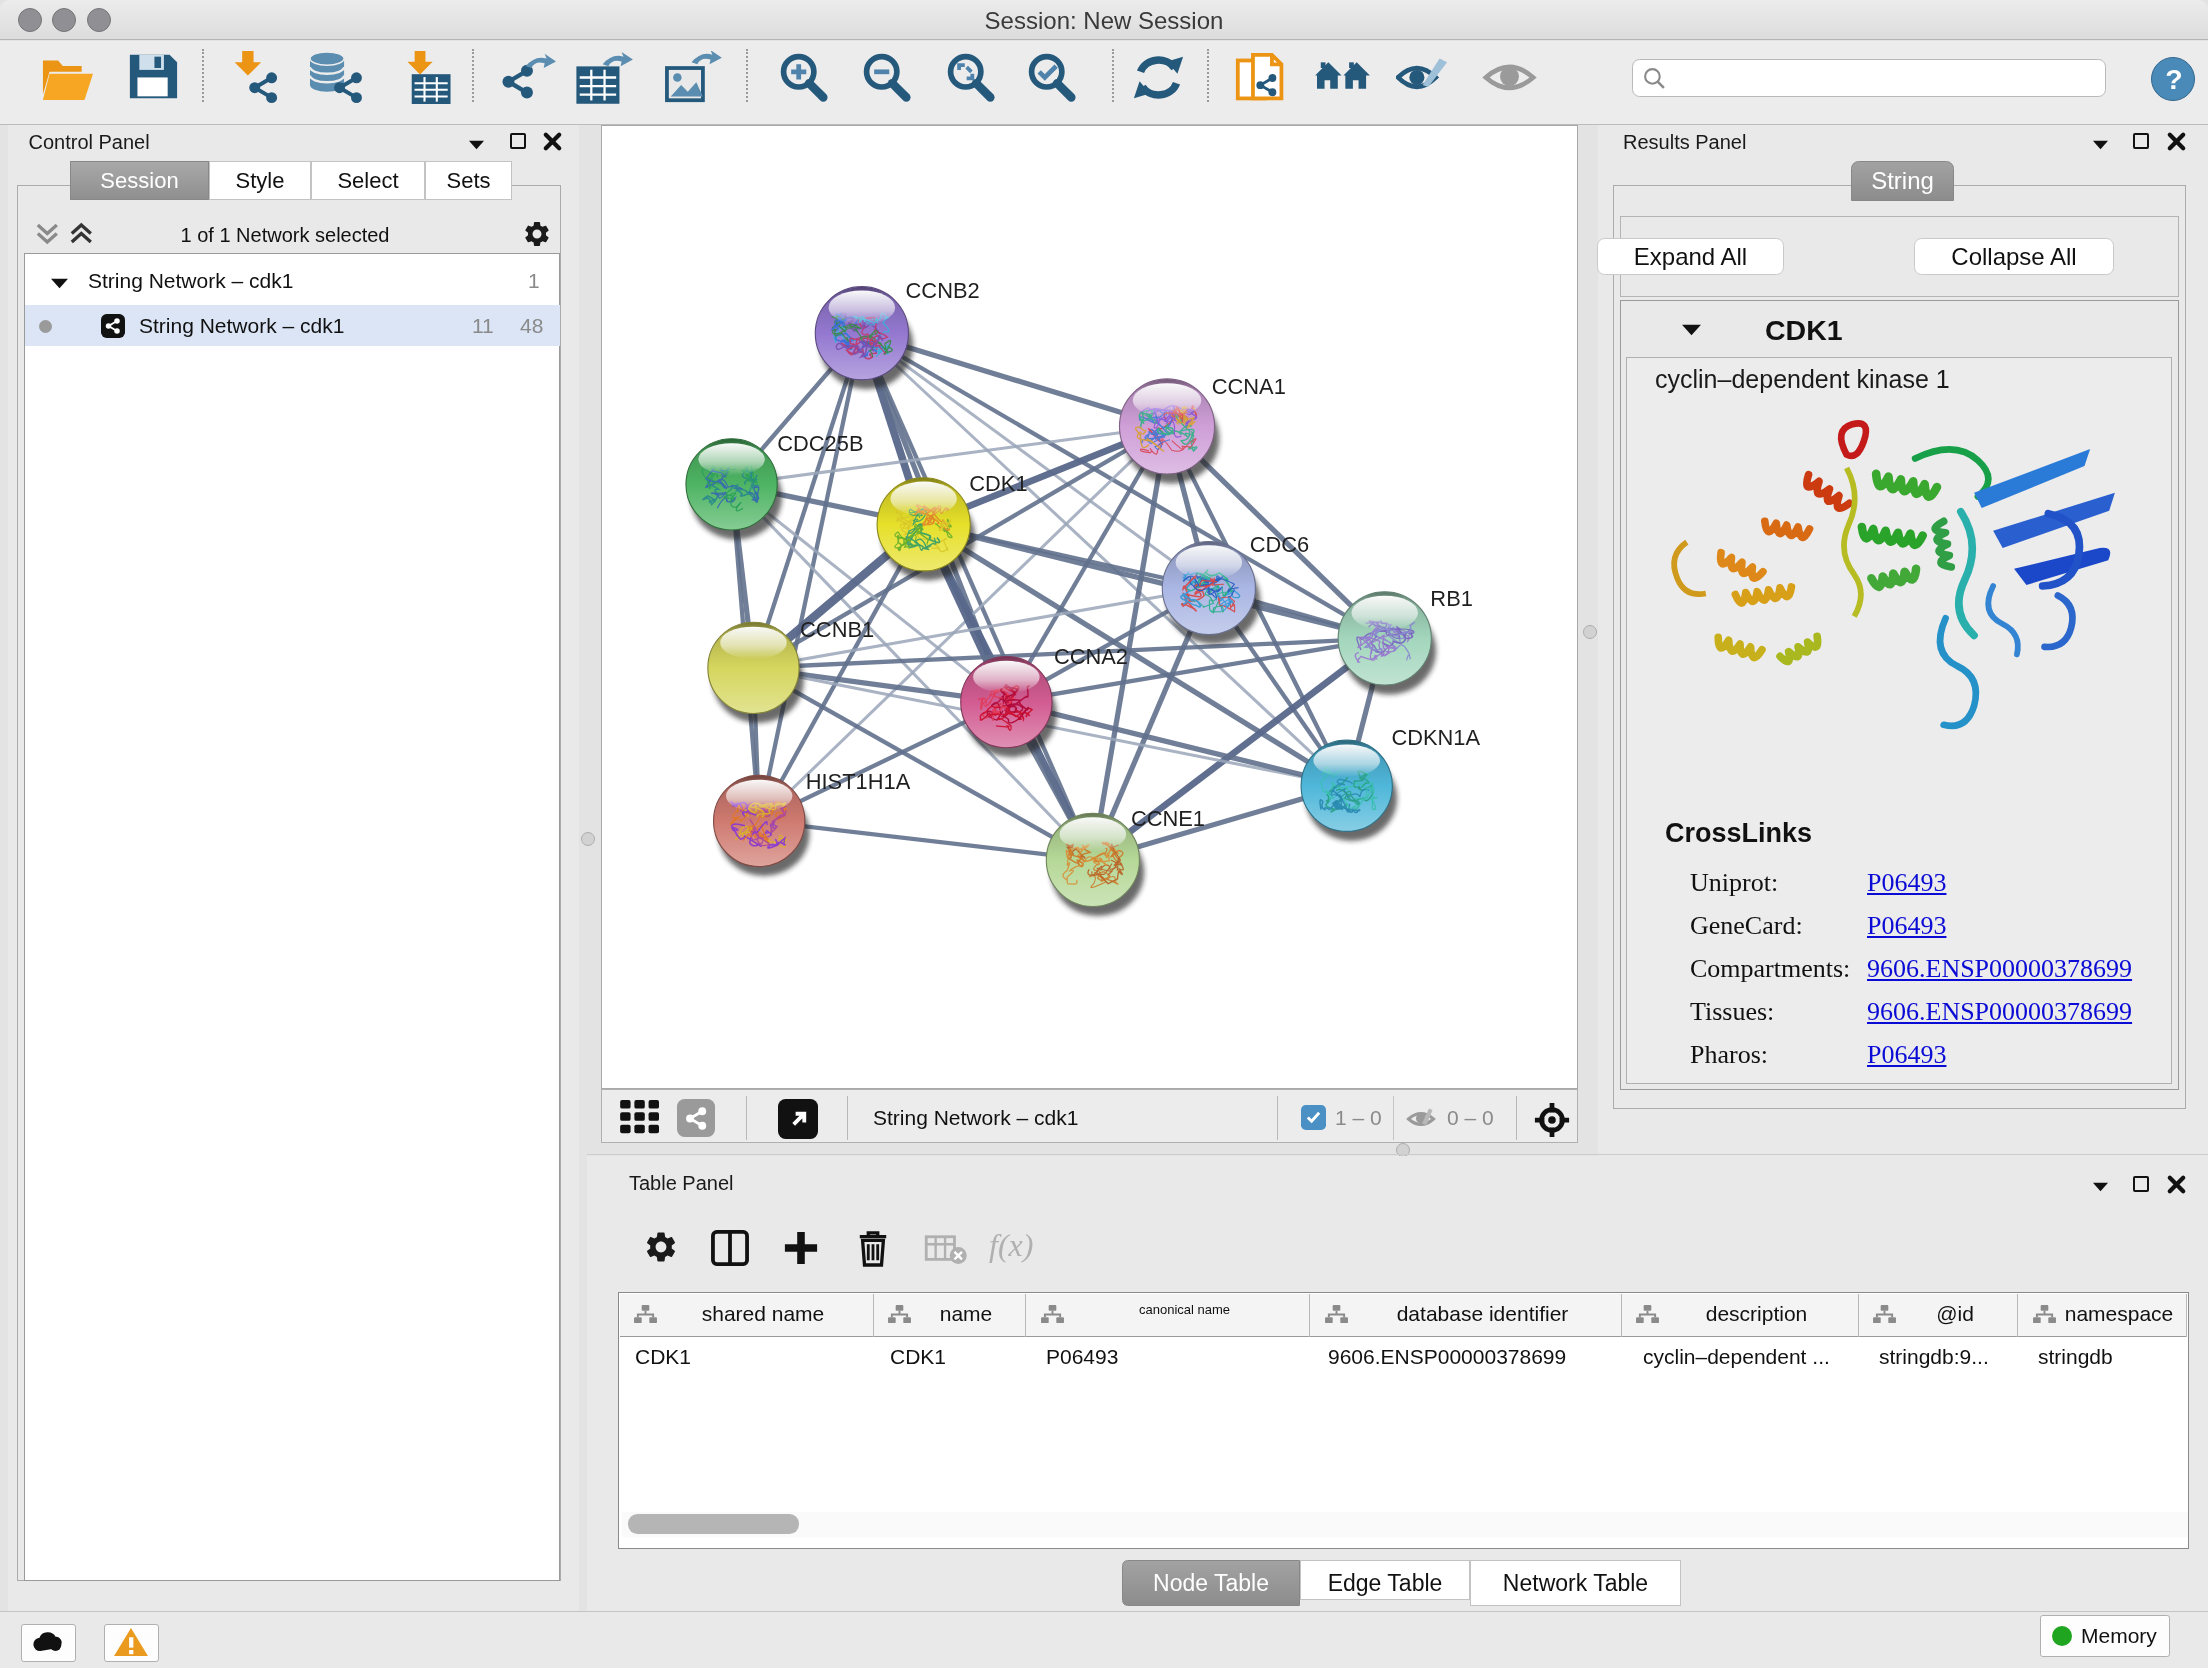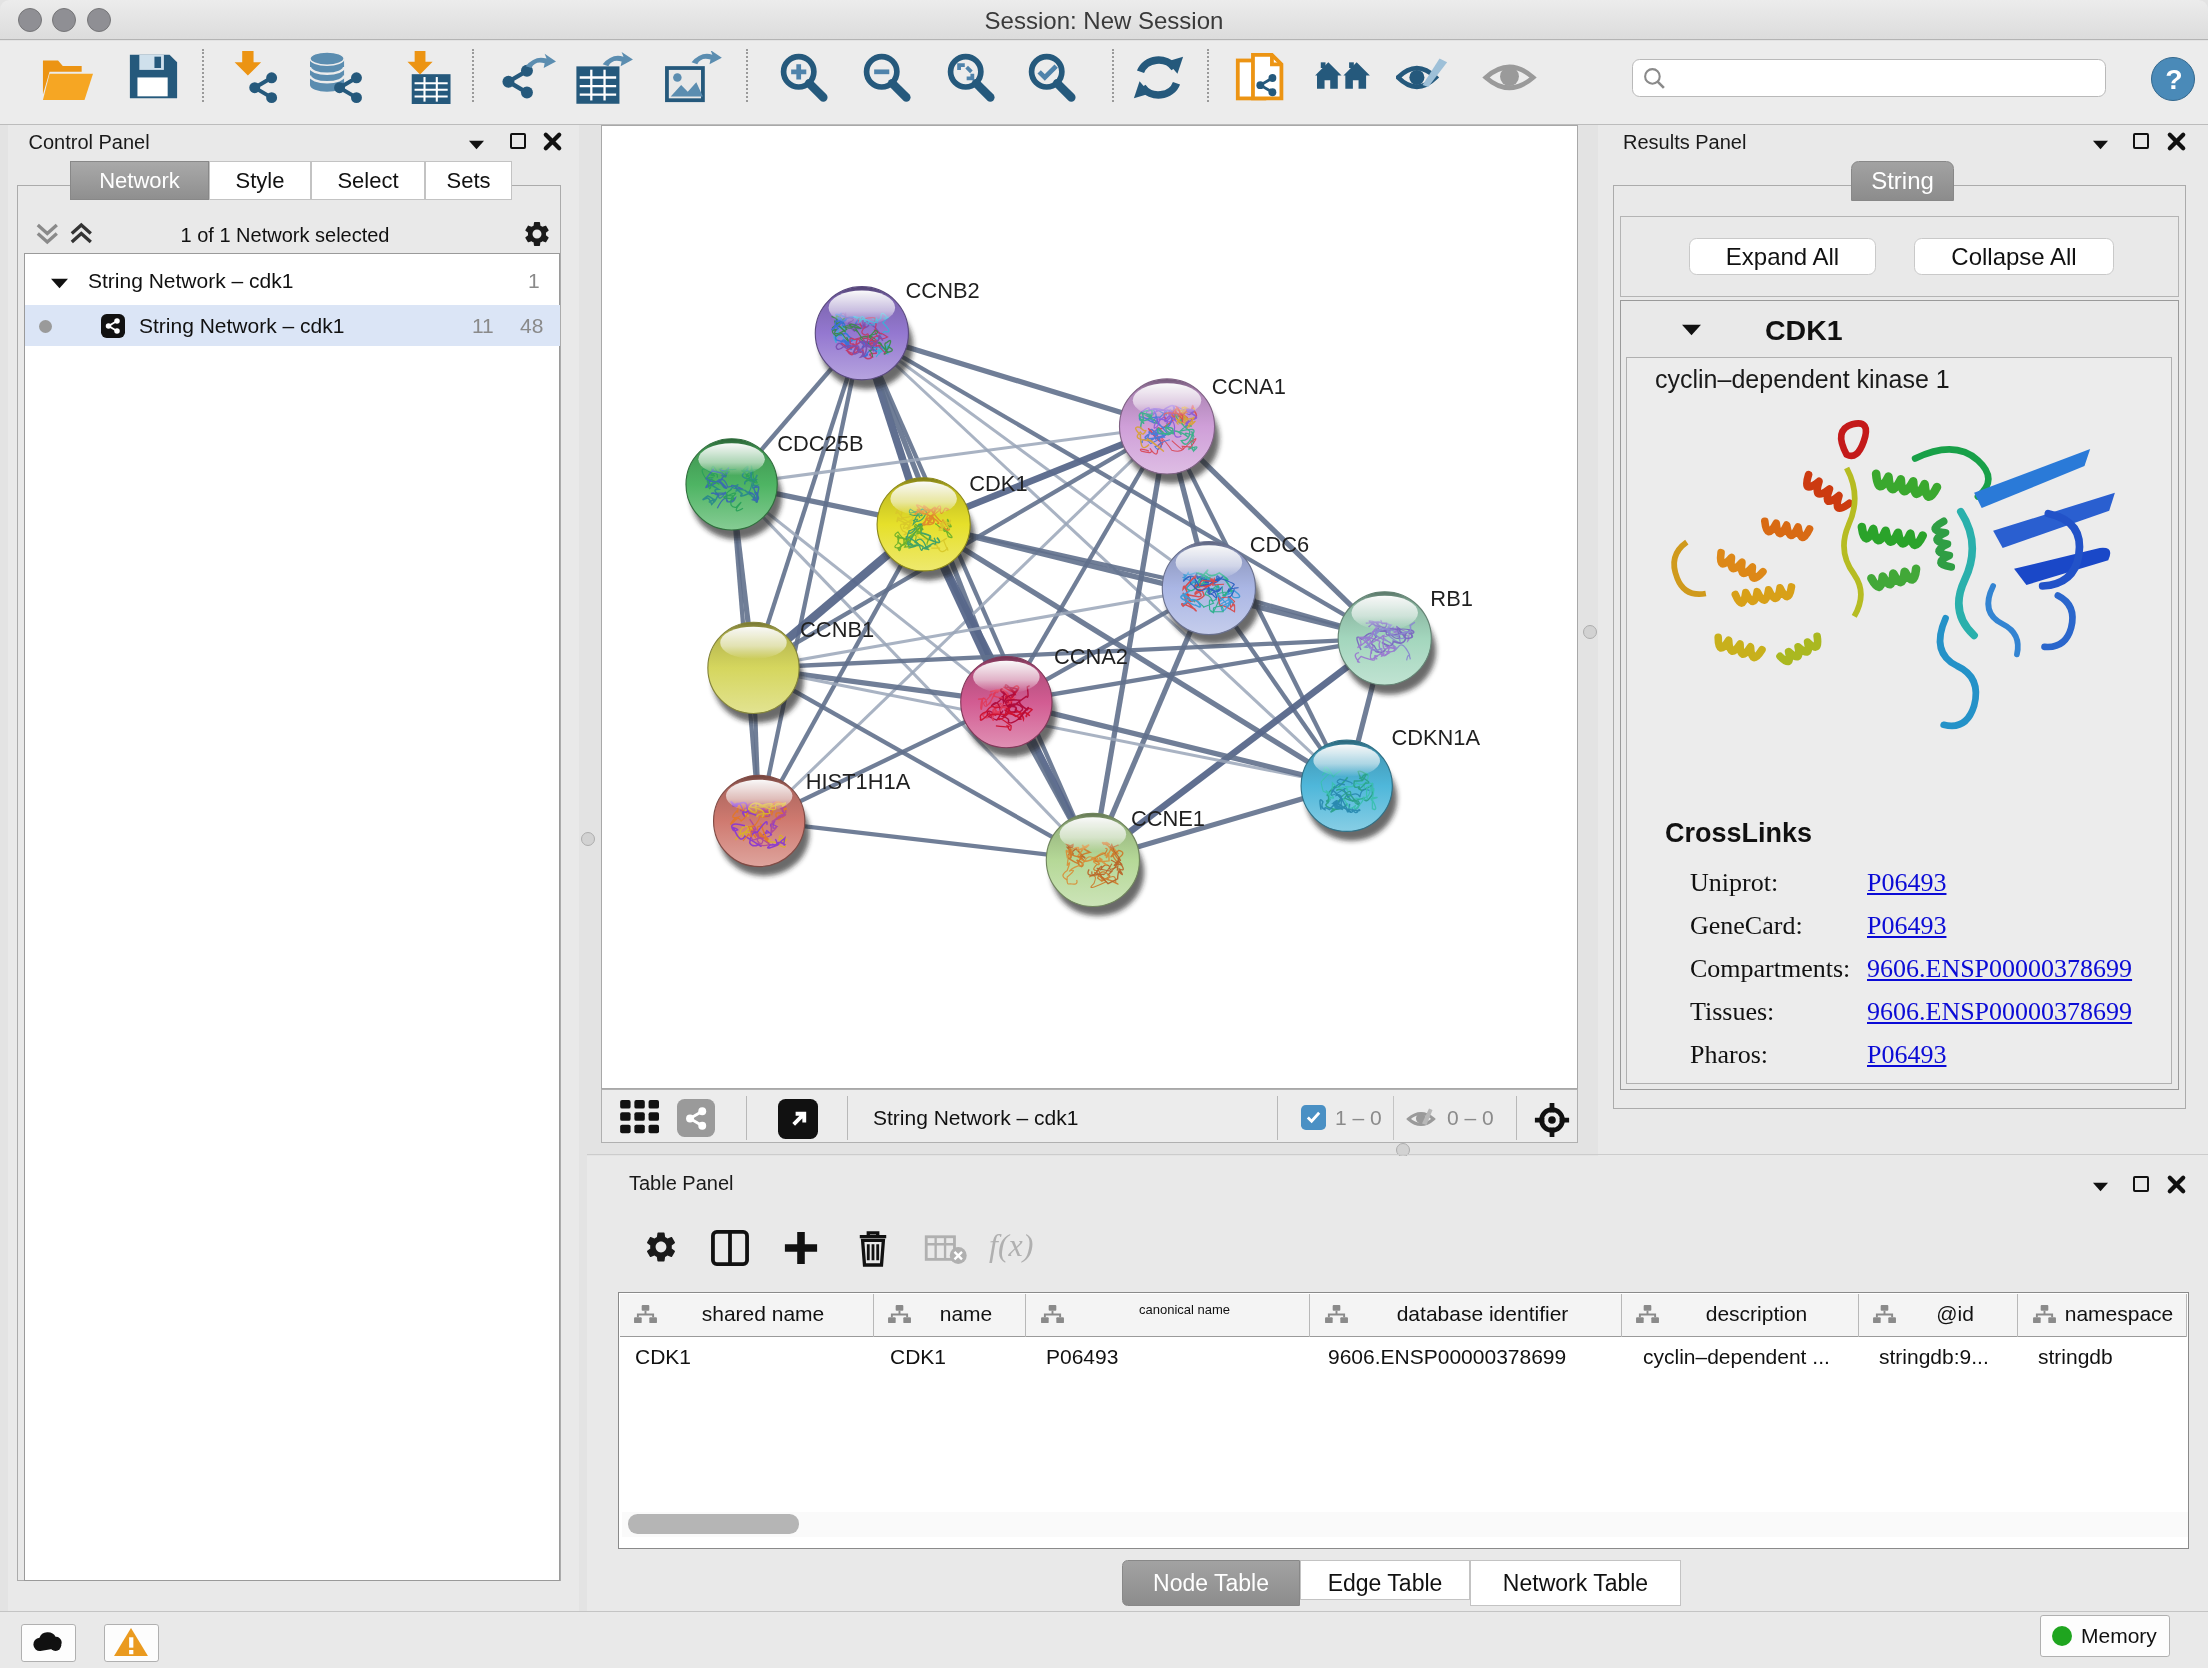--- a/index.html
+++ b/index.html
@@ -154,21 +154,21 @@
 <div class="abs" style="left:7.6px;top:125px;width:571px;height:1487px;background:#e9e9e9"></div>
 <div class="abs ptitle" style="left:28.5px;top:131px">Control Panel</div>
 <svg width="23" height="17" viewBox="0 0 24 18" style="position:absolute;left:465px;top:136px">
     <path d="M4,5 l8,9 8,-9 z" fill="#111"></path>
   </svg>
 <div style="position:absolute;left:510px;top:133px;width:16px;height:16px;border:2.4px solid #111;border-radius:1.9px"></div>
 <svg width="21" height="21" viewBox="0 0 22 22" style="position:absolute;left:542px;top:131px">
     <path d="M4,4 L18,18 M18,4 L4,18" stroke="#111" stroke-width="4.5" stroke-linecap="round"></path>
   </svg>
 <div class="abs" style="left:17px;top:185px;width:544px;height:1396px;border:1px solid #ababab"></div>
-<div class="tab tabsel" style="left:70px;width:139px">Network</div>
+<div class="tab tabsel" style="left:70px;width:139px">Session</div>
 <div class="tab" style="left:209px;width:102px">Style</div>
 <div class="tab" style="left:311px;width:114px">Select</div>
 <div class="tab" style="left:425px;width:87px">Sets</div>
 <svg width="28.5" height="25" viewBox="0 0 30 26" style="position:absolute;left:34px;top:221px">
     <path d="M4,4 l10,9 10,-9 M4,13 l10,9 10,-9" stroke="#8a8a8a" stroke-width="3.5" fill="none"></path>
   </svg>
 <svg width="28.5" height="25" viewBox="0 0 30 26" style="position:absolute;left:68px;top:221px">
     <path d="M4,13 l10,-9 10,9 M4,22 l10,-9 10,9" stroke="#333" stroke-width="3.5" fill="none"></path>
   </svg>
 <div class="abs" style="left:114px;top:224px;width:342px;text-align:center;font-size:20px;color:#111">1 of 1 Network selected</div>
@@ -575,21 +575,21 @@
 <svg width="23" height="17" viewBox="0 0 24 18" style="position:absolute;left:2089px;top:136px">
     <path d="M4,5 l8,9 8,-9 z" fill="#111"></path>
   </svg>
 <div style="position:absolute;left:2133px;top:133px;width:16px;height:16px;border:2.4px solid #111;border-radius:1.9px"></div>
 <svg width="21" height="21" viewBox="0 0 22 22" style="position:absolute;left:2166px;top:131px">
     <path d="M4,4 L18,18 M18,4 L4,18" stroke="#111" stroke-width="4.5" stroke-linecap="round"></path>
   </svg>
 <div class="abs" style="left:1613px;top:185px;width:573px;height:924px;border:1px solid #ababab"></div>
 <div class="abs" style="left:1851px;top:161px;width:103px;height:40px;background:linear-gradient(#a2a2a2,#8c8c8c);border:1px solid #888;border-radius:7.6px 7.6px 0 0;color:#fff;text-align:center;font-size:24px;line-height:38px">String</div>
 <div class="abs" style="left:1620px;top:216px;width:559px;height:81px;border:1px solid #b4b4b4"></div>
-<div class="btn" style="left:1689px;top:238px;width:187px;height:37px;line-height:35px">Expand All</div>
+<div class="btn" style="left:1597px;top:238px;width:187px;height:37px;line-height:35px">Expand All</div>
 <div class="btn" style="left:1914px;top:238px;width:200px;height:37px;line-height:35px">Collapse All</div>
 <div class="abs" style="left:1620px;top:300px;width:559px;height:790px;border:1px solid #9a9a9a"></div>
 <svg width="23" height="18" viewBox="0 0 24 19" style="position:absolute;left:1680px;top:321px">
     <path d="M2,4 l10,11 10,-11 z" fill="#111"></path>
   </svg>
 <div class="abs" style="left:1765px;top:314px;font-size:28.5px;font-weight:bold;color:#111">CDK1</div>
 <div class="abs" style="left:1626px;top:357px;width:546px;height:727px;background:#ececec;border:1px solid #b0b0b0"></div>
 <div class="abs" style="left:1655px;top:365px;font-size:25px;color:#1a1a1a">cyclin–dependent kinase 1</div>
 <div class="abs" style="left:1660px;top:409px"><svg width="476" height="352" viewBox="0 0 500 370">
 <path d="M196,48 q-14,-26 6,-32 q20,-5 12,18 q-7,20 -18,14 z" fill="none" stroke="#c41a1a" stroke-width="7" stroke-linecap="round"></path>

